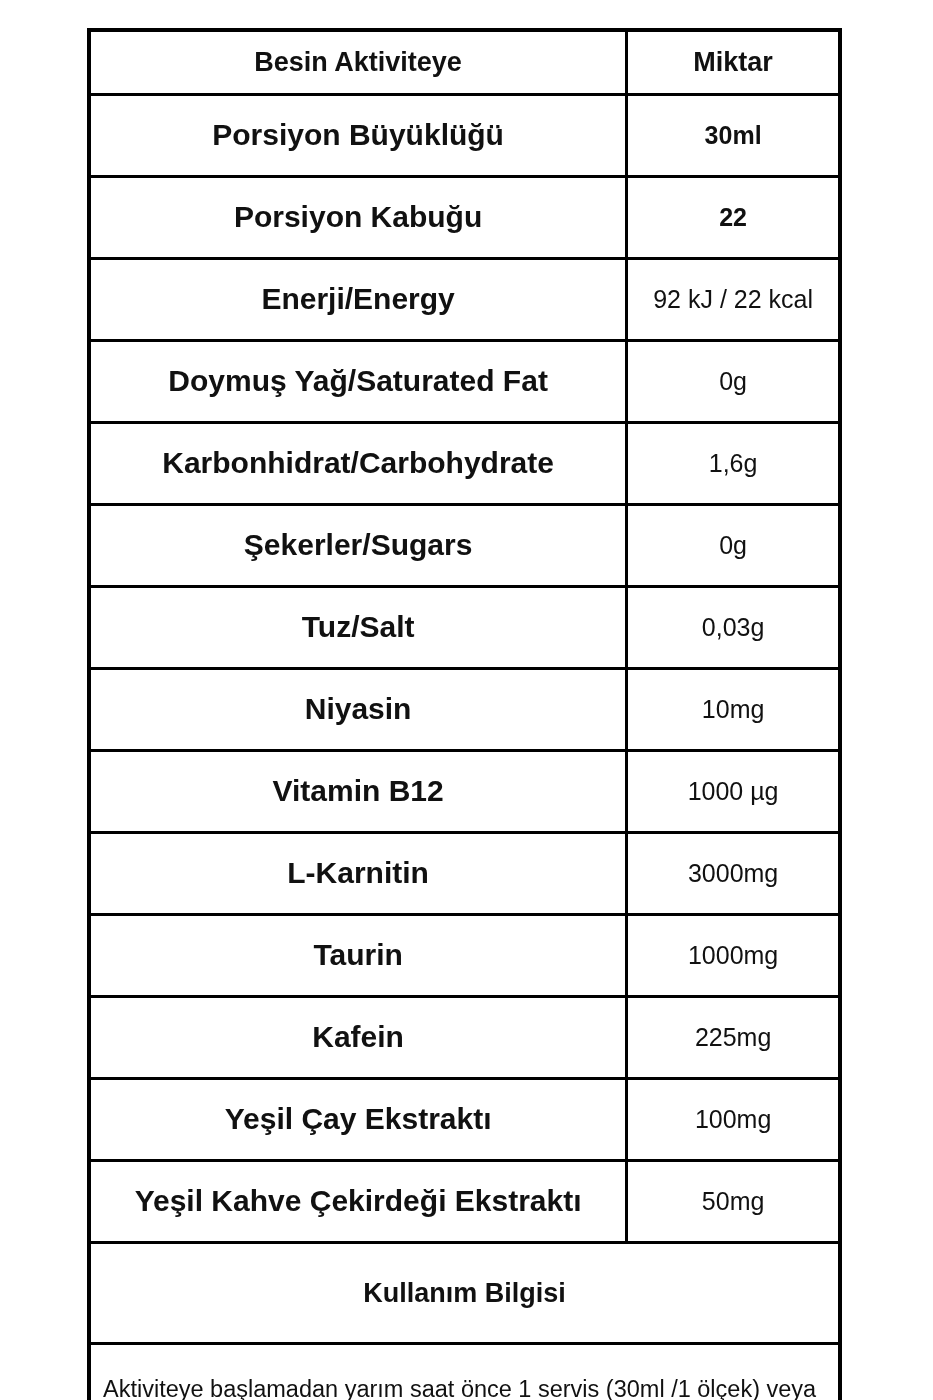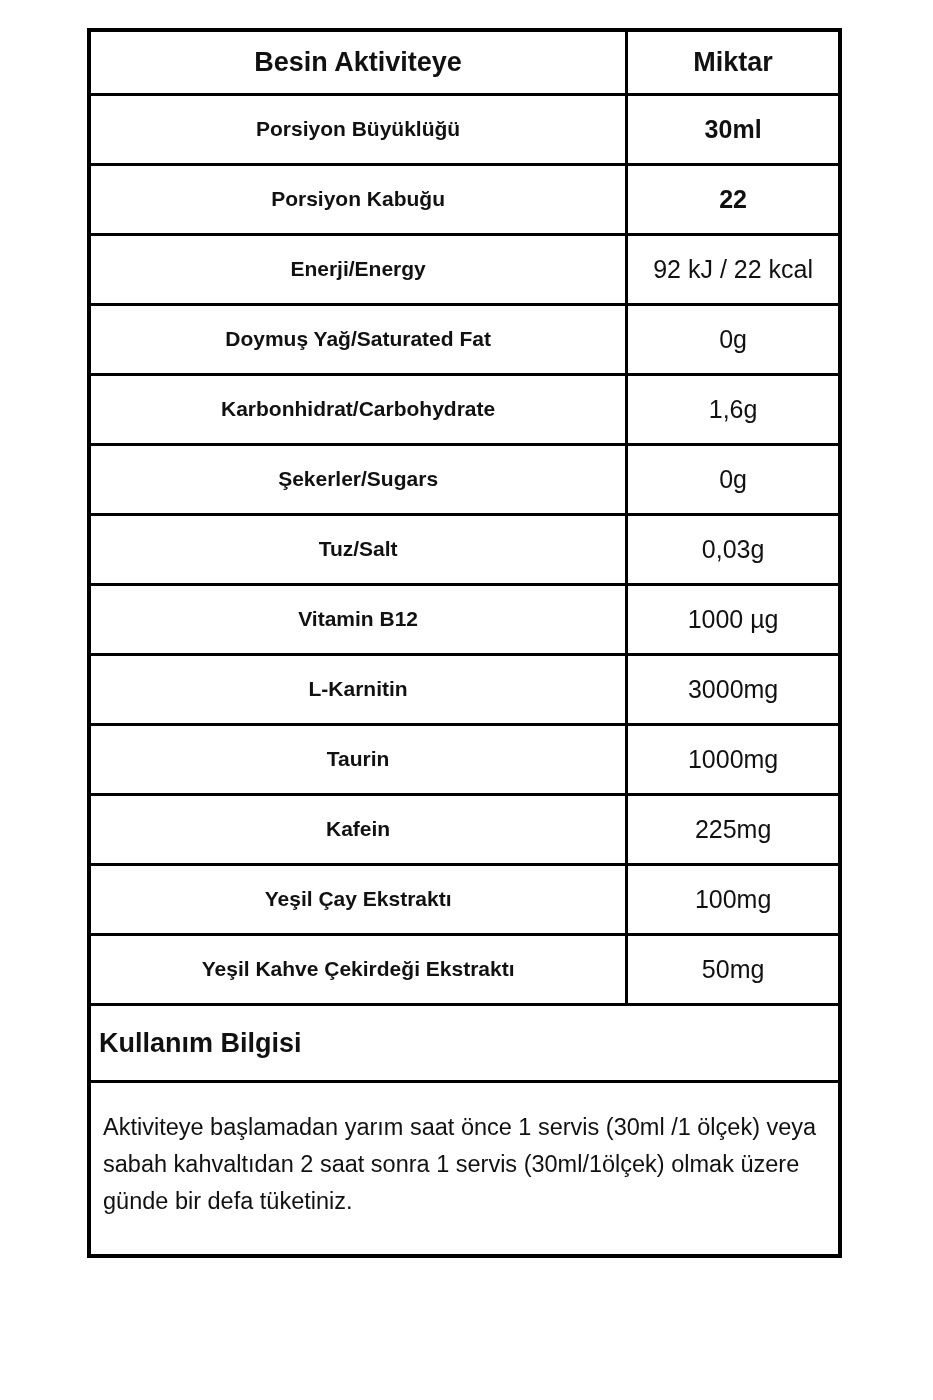--- a/index.html
+++ b/index.html
@@ -36,41 +36,42 @@
   }
   th.col-info, th.col-amount {
     height: 61px;
     font-size: 27px;
     font-weight: bold;
     text-align: center;
     padding: 0 6px;
   }
   td.label {
     height: 51px;
-    font-size: 21px;
+    font-size: 30px;
     font-weight: bold;
     text-align: center;
     padding: 2px 10px;
     line-height: 1.35;
   }
   td.amount {
     height: 51px;
     font-size: 25px;
     font-weight: normal;
     text-align: center;
-    padding: 8px 6px;
+    padding: 14px 6px;
   }
   td.amount.bold {
     font-weight: bold;
   }
   td.usage-title {
     height: 70px;
     font-size: 27px;
     font-weight: bold;
-    padding: 2px 8px;
+    text-align: center;
+    padding: 14px 8px;
   }
   td.usage-text {
     font-size: 23.5px;
     font-weight: normal;
     text-align: left;
     padding: 26px 14px 34px 12px;
     line-height: 1.58;
   }
 </style>
 </head>
@@ -112,20 +113,24 @@
           </tr>
           <tr>
             <td class="label">Şekerler/Sugars</td>
             <td class="amount">0g</td>
           </tr>
           <tr>
             <td class="label">Tuz/Salt</td>
             <td class="amount">0,03g</td>
           </tr>
           <tr>
+            <td class="label">Niyasin</td>
+            <td class="amount">10mg</td>
+          </tr>
+          <tr>
             <td class="label">Vitamin B12</td>
             <td class="amount">1000 µg</td>
           </tr>
           <tr>
             <td class="label">L-Karnitin</td>
             <td class="amount">3000mg</td>
           </tr>
           <tr>
             <td class="label">Taurin</td>
             <td class="amount">1000mg</td>

